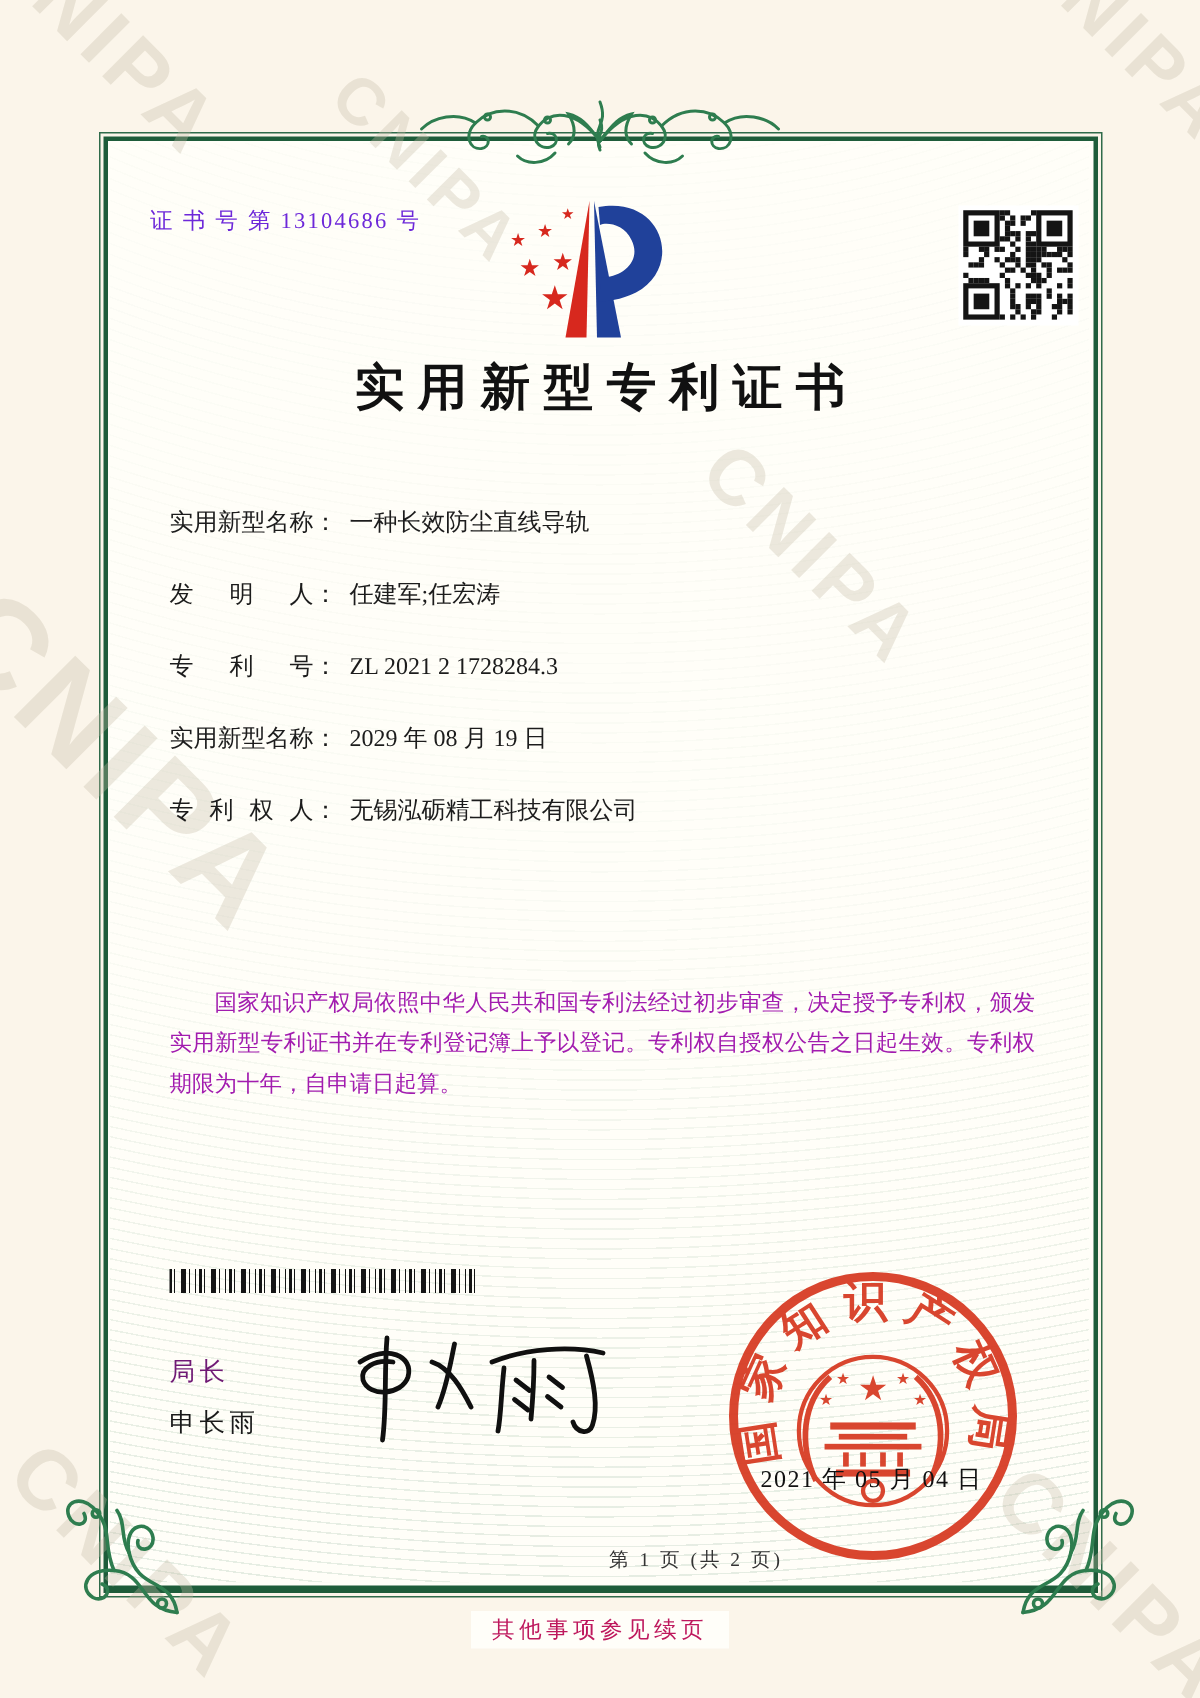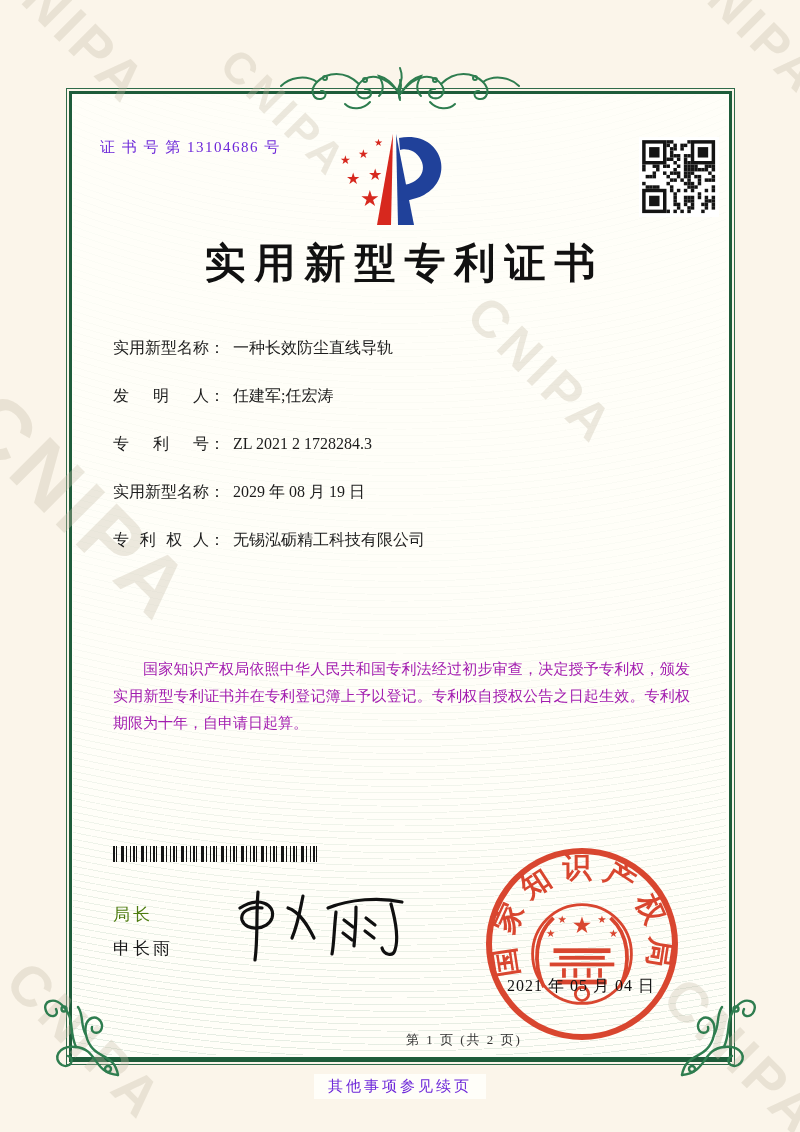--- a/index.html
+++ b/index.html
@@ -19,53 +19,53 @@
       rgba(74,134,96,0.14) 0 1px, transparent 1px 7px);
     -webkit-mask-image:linear-gradient(180deg,rgba(0,0,0,0.10) 0%,rgba(0,0,0,0.22) 55%,rgba(0,0,0,0.85) 88%,#000 100%);
     mask-image:linear-gradient(180deg,rgba(0,0,0,0.10) 0%,rgba(0,0,0,0.22) 55%,rgba(0,0,0,0.85) 88%,#000 100%);}
   .content{position:absolute;inset:0;z-index:5;}
   
   .cert-no{position:absolute;left:100px;top:138px;font-size:15px;
            letter-spacing:1.5px;color:#6d28d9;}
   .logo{position:absolute;left:338px;top:128px;}
   .qr{position:absolute;left:639px;top:137px;width:80px;height:80px;background:#fff;}
   .title{position:absolute;left:0;right:0;top:236px;text-align:center;
-         font-size:41px;font-weight:600;color:#111;letter-spacing:9px;text-indent:9px;}
+         font-size:33px;font-weight:600;color:#111;letter-spacing:9px;text-indent:9px;}
   
   .frow{position:absolute;left:113px;font-size:16px;color:#1c1c1c;white-space:nowrap;}
   .f-label{display:inline-block;width:96px;text-align:justify;text-align-last:justify;}
   .f-colon{margin-right:8px;}
   .pair2{position:absolute;left:297px;top:0;white-space:nowrap;}
   .r1{top:338px}.r2{top:386px}.r3{top:434px}.r4{top:482px}
   .r5{top:530px}.r6{top:578px}.r7{top:626px}
   
   .paras{position:absolute;left:113px;top:656px;width:577px;font-size:15px;
          line-height:27px;color:#a21caf;text-align:justify;}
   .paras p{margin:0;text-indent:2em;}
   
   .barcode{position:absolute;left:113px;top:846px;width:207px;height:16px;
     background:repeating-linear-gradient(90deg,#151515 0 2px,transparent 2px 3px,
       #151515 3px 4px,transparent 4px 8px,#151515 8px 11px,transparent 11px 13px,
       #151515 13px 14px,transparent 14px 17px,#151515 17px 18px,transparent 18px 20px);}
   
-  .sig-role{position:absolute;left:113px;top:903px;font-size:17px;color:#4d7c0f;
+  .sig-role{position:absolute;left:113px;top:903px;font-size:17px;color:#701a75;
             font-family:"Liberation Sans","DejaVu Sans",sans-serif;letter-spacing:3px;}
   .sig-name{position:absolute;left:113px;top:937px;font-size:17px;color:#1a1a1a;
             font-family:"Liberation Sans","DejaVu Sans",sans-serif;letter-spacing:3px;}
   .sig-draw{position:absolute;left:228px;top:886px;}
   
   .seal{position:absolute;left:482px;top:844px;z-index:6;}
   .seal-date{position:absolute;left:492px;top:976px;width:178px;text-align:center;
              font-size:16px;color:#111;letter-spacing:1px;z-index:7;}
   
   .page-info{position:absolute;left:66px;width:796px;top:1031px;text-align:center;
              font-size:13px;color:#333;letter-spacing:2px;}
   .cont-note{position:absolute;left:0;right:0;top:1074px;text-align:center;z-index:6;}
   .cont-note span{display:inline-block;background:#fffef9;padding:3px 14px;
-                  font-size:15px;color:#6d28d9;letter-spacing:3px;}
+                  font-size:15px;color:#be185d;letter-spacing:3px;}
   .orn{position:absolute;z-index:4;}
 </style>
 </head>
 <body>
 
 <div class="wm" style="left:-28px;top:-8px;font-size:56px">CNIPA</div>
 <div class="wm" style="left:205px;top:88px;font-size:44px">CNIPA</div>
 <div class="wm" style="left:662px;top:-6px;font-size:50px">CNIPA</div>
 <div class="wm" style="left:450px;top:340px;font-size:52px">CNIPA</div>
 <div class="wm" style="left:-62px;top:458px;font-size:84px">CNIPA</div>

